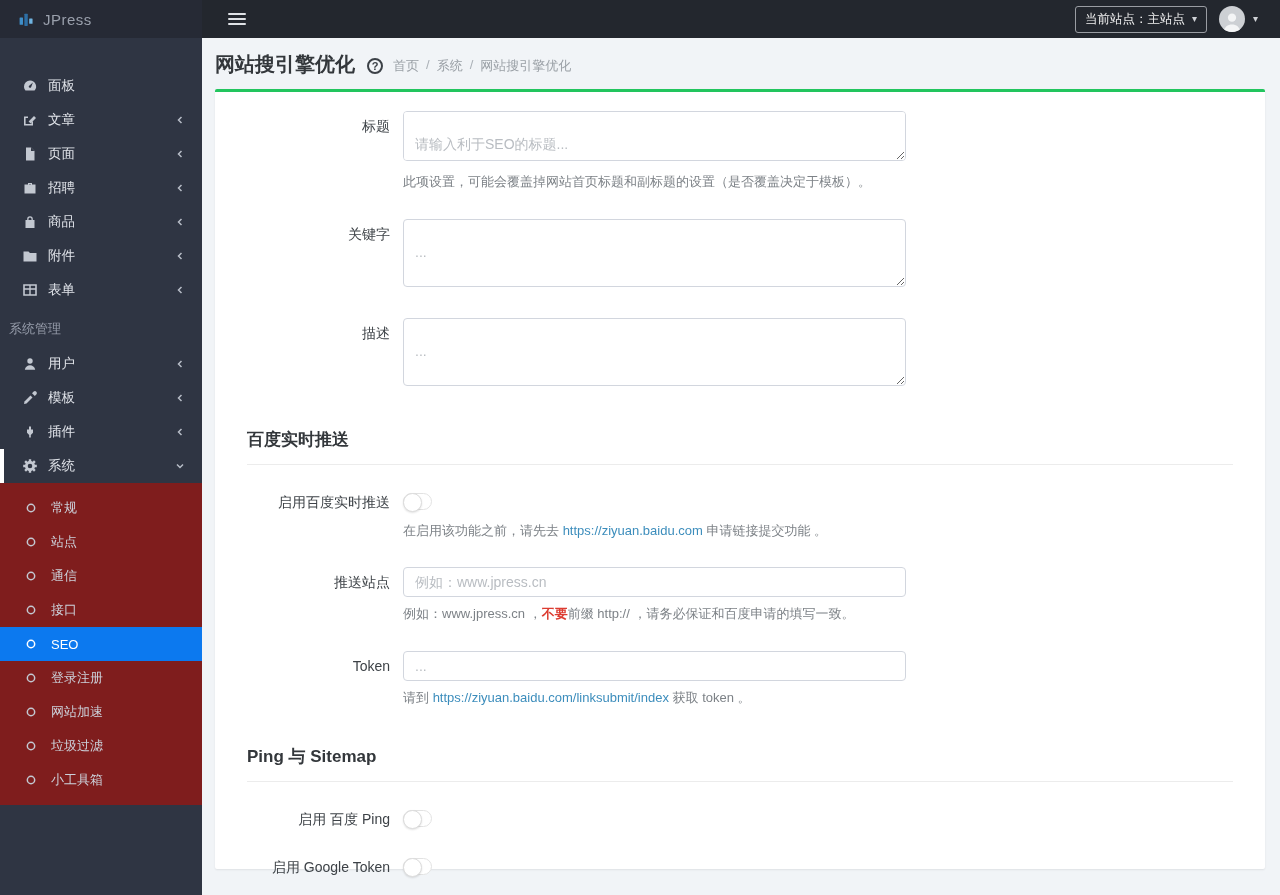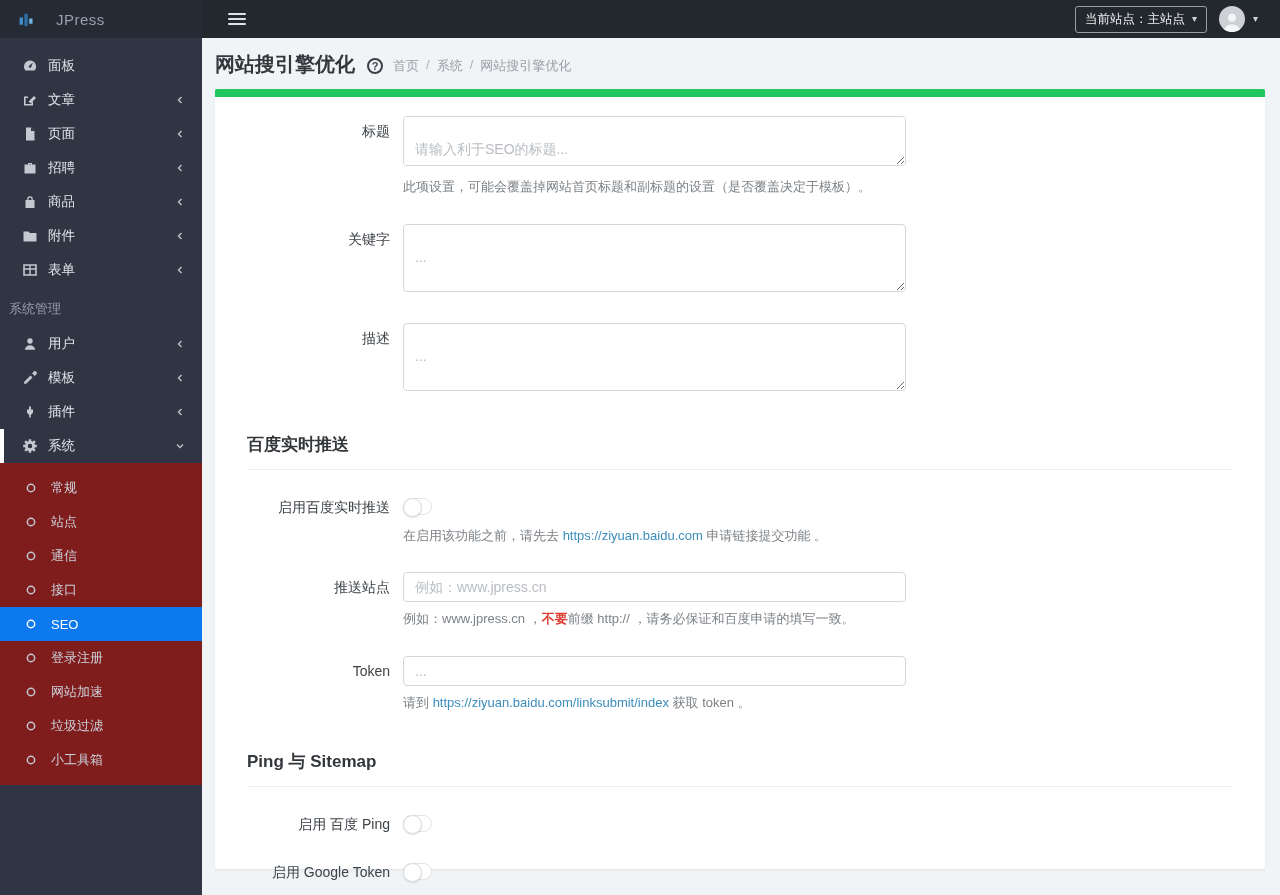--- a/index.html
+++ b/index.html
@@ -1,55 +1,55 @@
 <!DOCTYPE html>
 <html><head>
 <meta charset="utf-8">
 <style>
   * { margin:0; padding:0; box-sizing:border-box; }
   html,body { width:1280px; height:895px; overflow:hidden;
     font-family:"Liberation Sans","DejaVu Sans",sans-serif; background:#f1f4f7; }
 
   
   .navbar { position:fixed; top:0; left:0; right:0; height:38px; background:#23272e; z-index:20; display:flex; }
-  .brand { width:202px; height:38px; background:#262a35; display:flex; align-items:center; padding-left:18px; gap:21px; }
+  .brand { width:202px; height:38px; background:#262a35; display:flex; align-items:center; padding-left:18px; gap:8px; }
   .brand-text { color:#9aa0ac; font-size:15px; letter-spacing:.5px; }
   .nav-right { flex:1; display:flex; align-items:center; justify-content:space-between; }
   .hamburger { margin-left:26px; width:18px; height:12px; display:flex; flex-direction:column; justify-content:space-between; cursor:pointer; }
   .hamburger span { display:block; height:2px; background:#dfe2e6; border-radius:1px; }
   .nav-tools { display:flex; align-items:center; margin-right:22px; gap:12px; }
   .site-switcher { border:1px solid #9a9da3; border-radius:3px; padding:4px 9px; color:#f0f0f0; font-size:12.5px; display:flex; align-items:center; gap:7px; cursor:pointer; }
   .caret { color:#cfd2d6; font-size:10px; line-height:1; }
   .avatar-wrap { display:flex; align-items:center; gap:8px; cursor:pointer; }
   .avatar { width:26px; height:26px; border-radius:50%; background:#cdd0d4; display:flex; align-items:flex-end; justify-content:center; overflow:hidden; }
 
   
   .sidebar { position:fixed; top:38px; left:0; bottom:0; width:202px; background:#2f3543; z-index:10; }
-  .menu { padding-top:11px; }
+  .menu { padding-top:11px;margin-top:20px; }
   .menu-item { height:34px; display:flex; align-items:center; padding:0 16px 0 22px; color:#e1e4ea; font-size:13.5px; cursor:pointer; position:relative; }
   .menu-item .mi-icon { width:16px; height:16px; margin-right:10px; color:#c3c8d1; flex:none; }
   .menu-item .chev { margin-left:auto; width:12px; height:12px; color:#b7bdc7; }
   .menu-item.active-parent::before { content:""; position:absolute; left:0; top:0; bottom:0; width:4px; background:#ffffff; }
   .menu-section { padding:13px 10px 9px 9px; font-size:13px; color:#969caa; }
   .submenu { background:#7f1d1d; padding:8px 0; }
   .submenu-item { height:34px; display:flex; align-items:center; padding:0 16px 0 24px; color:#ccd1da; font-size:13px; cursor:pointer; }
   .submenu-item .mi-icon { width:14px; height:14px; margin-right:13px; color:#c3c8d1; flex:none; }
   .submenu-item.active { background:#0c79ef; color:#ffffff; }
   .submenu-item.active .mi-icon { color:#ffffff; }
 
   
   .main { margin-left:202px; padding-top:38px; }
   .content-header { padding:13px 14px 11px 13px; display:flex; align-items:center; }
   .page-title { font-size:20px; font-weight:700; color:#33373b; }
   .help-badge { width:16px; height:16px; border:2px solid #3c4147; border-radius:50%; color:#3c4147; font-size:11px; font-weight:700; display:flex; align-items:center; justify-content:center; margin:2px 10px 0 12px; }
   .breadcrumb { font-size:13px; color:#9aa0a6; margin-top:3px; display:flex; gap:7px; }
   .breadcrumb .bc-sep { color:#aab0b6; }
   .breadcrumb a { color:#9aa0a6; text-decoration:none; cursor:pointer; }
 
-  .card { margin:0 15px 0 13px; background:#ffffff; border-top:8px solid #22c55e; border-radius:2px; box-shadow:0 1px 2px rgba(0,0,0,.08); padding:19px 0 60px 0; height:780px; }
+  .card { margin:0 15px 0 13px; background:#ffffff; border-top:3px solid #22c55e; border-radius:2px; box-shadow:0 1px 2px rgba(0,0,0,.08); padding:19px 0 60px 0; height:780px; }
 
   .form-group { display:flex; margin-bottom:27px; }
   .fg-label { width:175px; margin-right:13px; text-align:right; font-size:14px; color:#3d4247; padding-top:7px; flex:none; }
   .fg-label.toggle-label { padding-top:1px; }
   .fg-control { width:503px; }
   textarea.ctrl { width:100%; border:1px solid #d2d6de; border-radius:4px; padding:24px 11px; font-size:14px; color:#555; resize:vertical; font-family:inherit; background:#fff; }
   textarea.ctrl::placeholder, input.ctrl::placeholder { color:#b9bdc2; }
   textarea.ta-short { height:50px; }
   textarea.ta-tall { height:68px; }
   input.ctrl { width:100%; height:30px; border:1px solid #d2d6de; border-radius:4px; padding:0 11px; font-size:14px; color:#555; font-family:inherit; background:#fff; }

